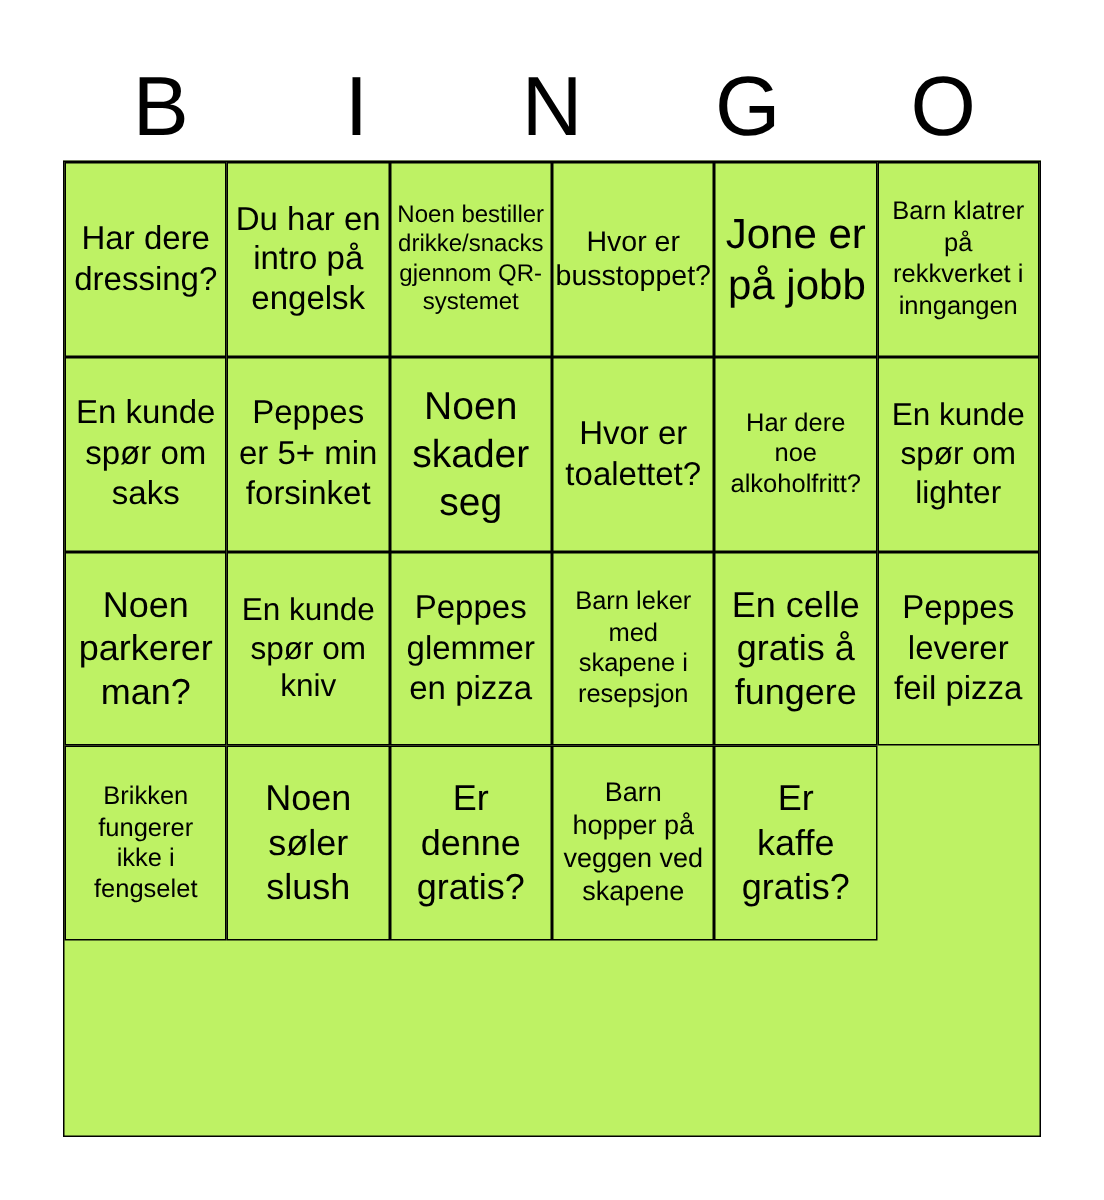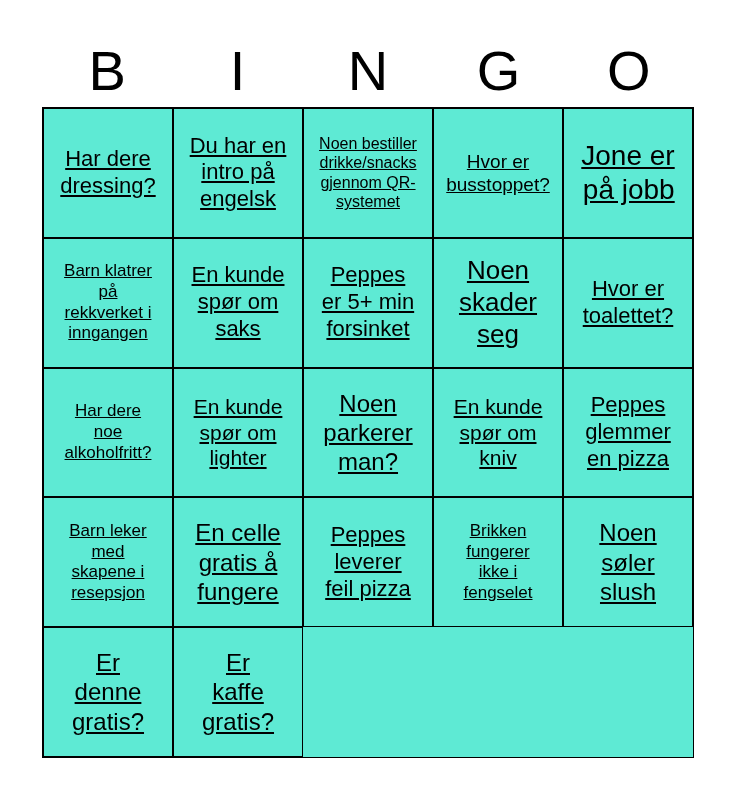--- a/index.html
+++ b/index.html
@@ -32,25 +32,24 @@
     font-weight: 400;
     color: #000000;
   }
   .bingo-grid {
     position: absolute;
     left: 42px;
     top: 107px;
     width: 650px;
     height: 649px;
     display: grid;
-    grid-template-columns: repeat(5, 1fr);
+    grid-template-columns: repeat(6, 1fr);
     grid-template-rows: repeat(5, 1fr);
     border: 1px solid #000000;
-    background: #5eead4;
-    text-decoration: underline;
+    background: #bef264;
   }
   .cell {
     border: 1px solid #000000;
     display: flex;
     align-items: center;
     justify-content: center;
     text-align: center;
     white-space: pre-line;
     line-height: 1.22;
     padding: 2px;
@@ -142,18 +141,22 @@
     <div class="cell fs17">Brikken
 fungerer
 ikke i
 fengselet</div>
     <div class="cell fs24">Noen
 søler
 slush</div>
     <div class="cell fs24">Er
 denne
 gratis?</div>
+    <div class="cell fs18">Barn
+hopper på
+veggen ved
+skapene</div>
     <div class="cell fs24">Er
 kaffe
 gratis?</div>
   </div>
 
 </div>
 
 </body></html>

